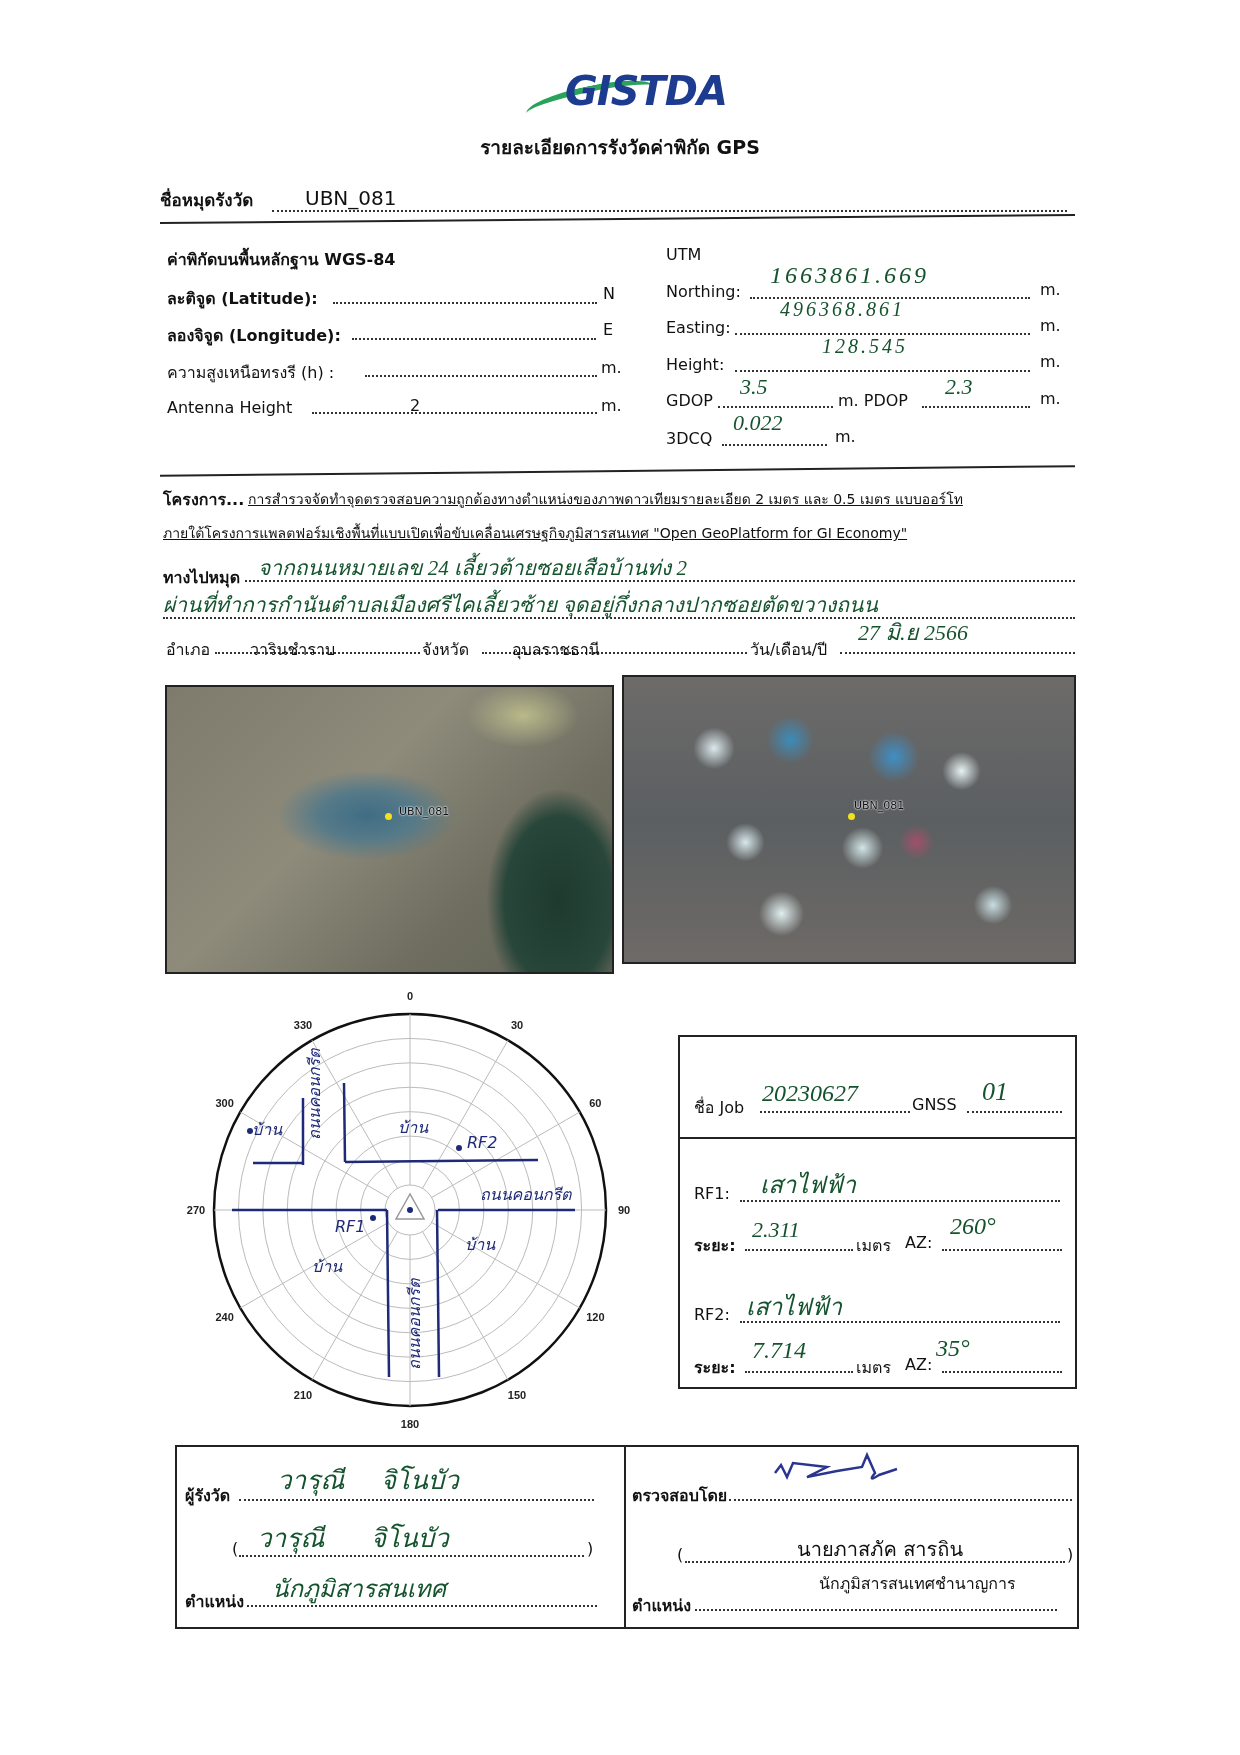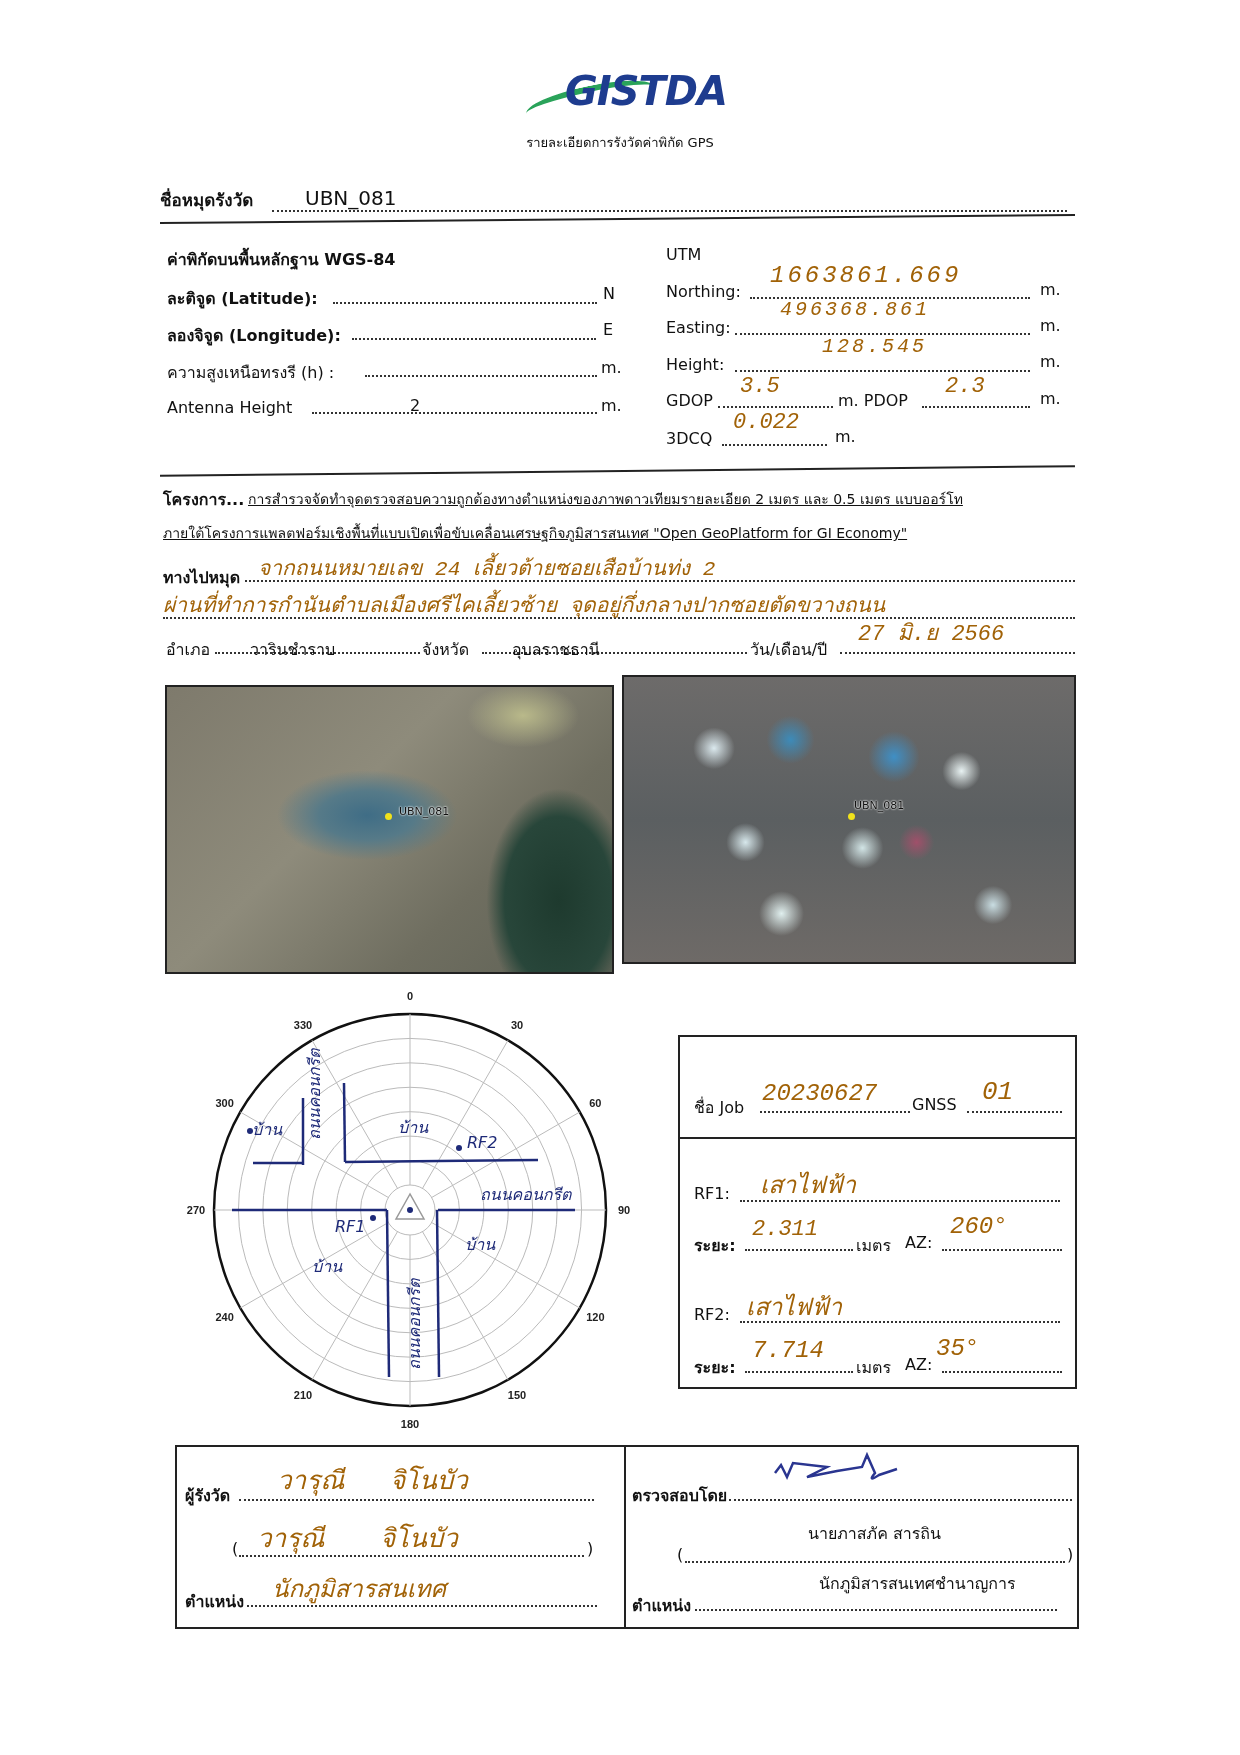--- a/index.html
+++ b/index.html
@@ -1,29 +1,29 @@
 <!DOCTYPE html>
 <html><head>
 <meta charset="utf-8">
 <style>
   html, body { margin: 0; padding: 0; background: #ffffff; }
   body { width: 1240px; height: 1755px; position: relative; overflow: hidden;
          font-family: "DejaVu Sans", "Liberation Sans", sans-serif; color: #111; }
   .abs { position: absolute; }
-  .hand { font-family: Liberation Mono, monospace; color: #a16207; font-style: italic; }
+  .hand { font-family: Liberation Serif, serif; color: #14532d; font-style: italic; }
   .lbl { font-size: 16px; color: #111; white-space: nowrap; }
   .dots { border-bottom: 2px dotted #333; position: absolute; height: 0; }
   .hr { position: absolute; height: 0; border-top: 2px solid #222; }
   
   #logo { left: 525px; top: 58px; width: 200px; height: 70px; }
   #logo-text { position: absolute; left: 40px; top: 10px; font-size: 40px; font-weight: bold;
                font-style: italic; color: #1e3c8f; letter-spacing: -1px; }
   #logo-swoosh { position: absolute; left: 0; top: 28px; width: 130px; height: 22px;
                  border-radius: 50%; border-top: 6px solid #2aa35a; transform: rotate(-12deg); }
-  #doc-title { left: 0; width: 1240px; top: 132px; text-align: center; font-size: 13px; font-weight: normal; }
+  #doc-title { left: 0; width: 1240px; top: 132px; text-align: center; font-size: 19px; font-weight: bold; }
   
   .sat { position: absolute; border: 2px solid #222; overflow: hidden; }
   #sat-wide { left: 165px; top: 685px; width: 445px; height: 285px;
      background:
        radial-gradient(ellipse 120px 60px at 45% 45%, #3f6d86 0%, #567a88 40%, transparent 75%),
        radial-gradient(ellipse 90px 140px at 88% 75%, #1e3a2e 0%, #28463a 60%, transparent 80%),
        radial-gradient(ellipse 70px 40px at 80% 10%, #b9b98a 0%, transparent 80%),
        linear-gradient(135deg, #7e7a6c 0%, #8e8b7b 40%, #6f6e60 70%, #5e6155 100%); }
   #sat-zoom { left: 622px; top: 675px; width: 450px; height: 285px;
      background:
@@ -254,19 +254,19 @@
   <div class="abs hand" style="left:95px;top:122px;font-size:24px;text-align:center;">นักภูมิสารสนเทศ</div>
 
   <div class="abs lbl" style="left:455px;top:36px;font-weight:bold;">ตรวจสอบโดย</div>
   <svg class="abs" style="left:590px;top:0px;" width="140" height="40">
     <path d="M8 26 L14 18 L20 30 L26 16 L60 20 L40 30 L70 24 L95 20 L100 8 L108 26 Q100 36 112 28 L130 22" fill="none" stroke="#2a3590" stroke-width="2.5"></path>
   </svg>
   <div class="dots" style="left:552px;top:52px;width:343px;"></div>
 
   <div class="abs lbl" style="left:500px;top:98px;">(</div>
   <div class="dots" style="left:508px;top:114px;width:380px;"></div>
-  <div class="abs" style="left:620px;top:74px;font-size:16px;margin-left:11px;">นายภาสภัค สารถิน</div>
+  <div class="abs" style="left:620px;top:86px;font-size:20px;">นายภาสภัค สารถิน</div>
   <div class="abs lbl" style="left:890px;top:98px;">)</div>
 
   <div class="abs lbl" style="left:455px;top:146px;font-weight:bold;">ตำแหน่ง</div>
   <div class="dots" style="left:518px;top:162px;width:362px;"></div>
   <div class="abs" style="left:600px;top:124px;font-size:16px;margin-left:42px;">นักภูมิสารสนเทศชำนาญการ</div>
 </div>
 
 </body></html>

